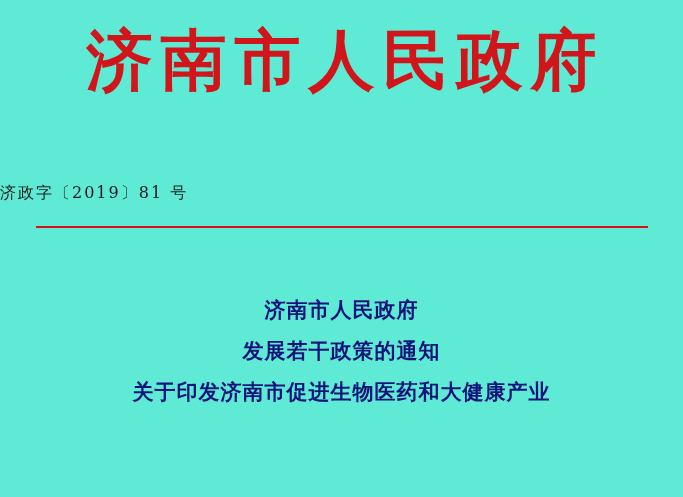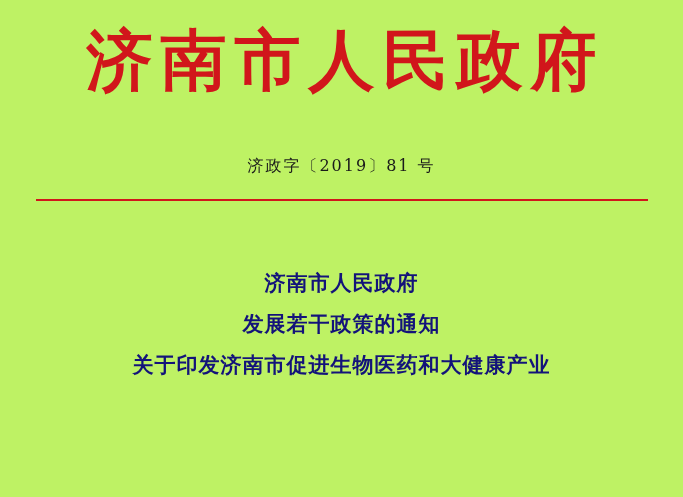--- a/index.html
+++ b/index.html
@@ -11,39 +11,38 @@
     width: 683px;
     height: 497px;
     overflow: hidden;
     font-family: "DejaVu Serif", "Liberation Serif", serif;
     color: #000000;
   }
   .page {
     position: relative;
     width: 683px;
     height: 497px;
-    background: #bef264;
+    background: #5eead4;
   }
   .masthead {
     text-align: center;
     padding-top: 26px;
   }
   .masthead-title {
     font-family: "DejaVu Serif", "Liberation Serif", serif;
     font-weight: bold;
     font-size: 66px;
     line-height: 1.05;
     color: #d1161b;
     letter-spacing: 8px;
     text-indent: 8px;
     white-space: nowrap;
   }
   .doc-number {
-    text-align: center;
-    margin-top: 61px;
+    margin-top: 88px;
     font-family: "DejaVu Serif", "Liberation Serif", serif;
     font-size: 16px;
     letter-spacing: 2px;
     color: #1a1a1a;
   }
   .red-rule {
     margin: 22px auto 0 auto;
     width: 612px;
     height: 2px;
     background: #d1161b;

